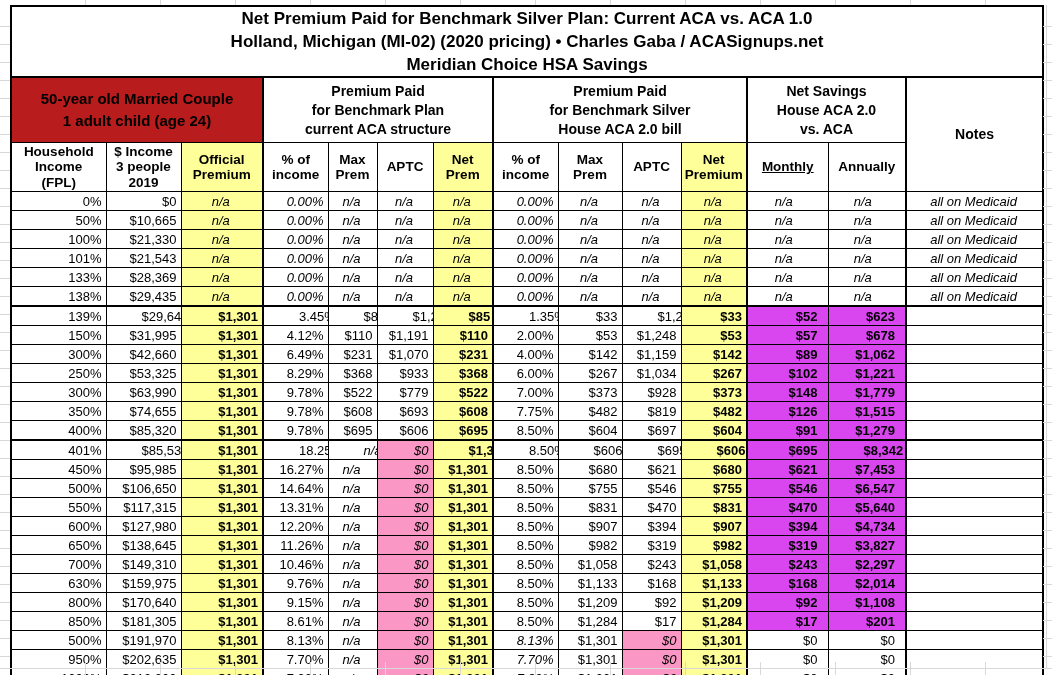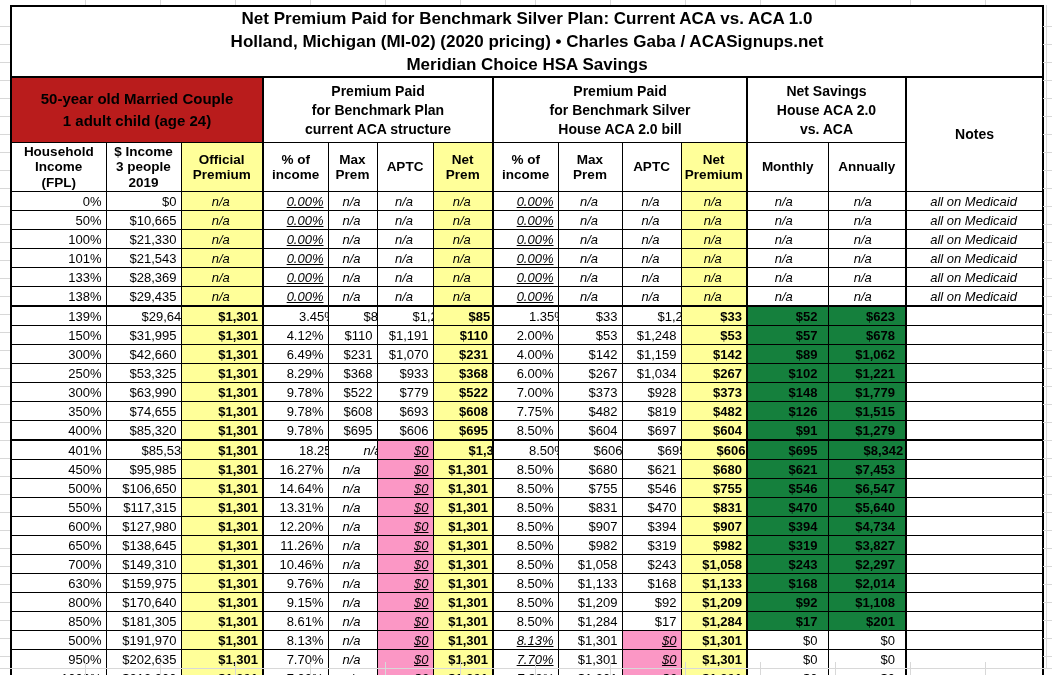--- a/index.html
+++ b/index.html
@@ -21,24 +21,24 @@
   td.group-house{background:#b91c1c;font-size:15px;line-height:22px;}
   
   td.colhead{height:48px;text-align:center;font-weight:bold;font-size:13.5px;line-height:15.5px;white-space:pre-line;vertical-align:middle;padding:0;}
   td.gl{border-left:1px solid #909090;}
   
   td.b2l{border-left:2px solid #000;}
   tr.bt2 td{border-top:2px solid #000;padding-left:35px;}
   
   .yellow{background:#FFFF99;}
   .pink{background:#FB97C5;}
-  .green{background:#15803d;}
+  .green{background:#d946ef;}
   
   td.na{font-style:italic;text-align:center;}
-  td.it{font-style:italic;text-decoration:underline;}
+  td.it{font-style:italic;}
   td.bold{font-weight:bold;}
   td.sav{padding-right:10px;}
   td.note-cell{font-style:italic;text-align:center;}
   
   .tick{position:absolute;background:#d8d8d8;}
 </style>
 </head>
 <body>
 
 <div class="sheet">
@@ -97,21 +97,21 @@
       <td class="colhead gl" style="white-space: pre-line;">APTC</td>
       <td class="colhead gl yellow" style="white-space: pre-line;">Net
 Prem</td>
       <td class="colhead b2l" style="white-space: pre-line;">% of
 income</td>
       <td class="colhead gl" style="white-space: pre-line;">Max
 Prem</td>
       <td class="colhead gl" style="white-space: pre-line;">APTC</td>
       <td class="colhead gl yellow" style="white-space: pre-line;">Net
 Premium</td>
-      <td class="colhead b2l" style="white-space: pre-line;">Monthly</td>
+      <td class="colhead b2l" style="white-space: pre-line; text-decoration: underline;">Monthly</td>
       <td class="colhead gl" style="white-space: pre-line;">Annually</td>
     </tr>
     </tbody>
       <tbody id="data-rows">
         <tr>
           <td>0%</td>
           <td>$0</td>
           <td class="yellow na">n/a</td>
           <td class="b2l it">0.00%</td>
           <td class="na">n/a</td>

